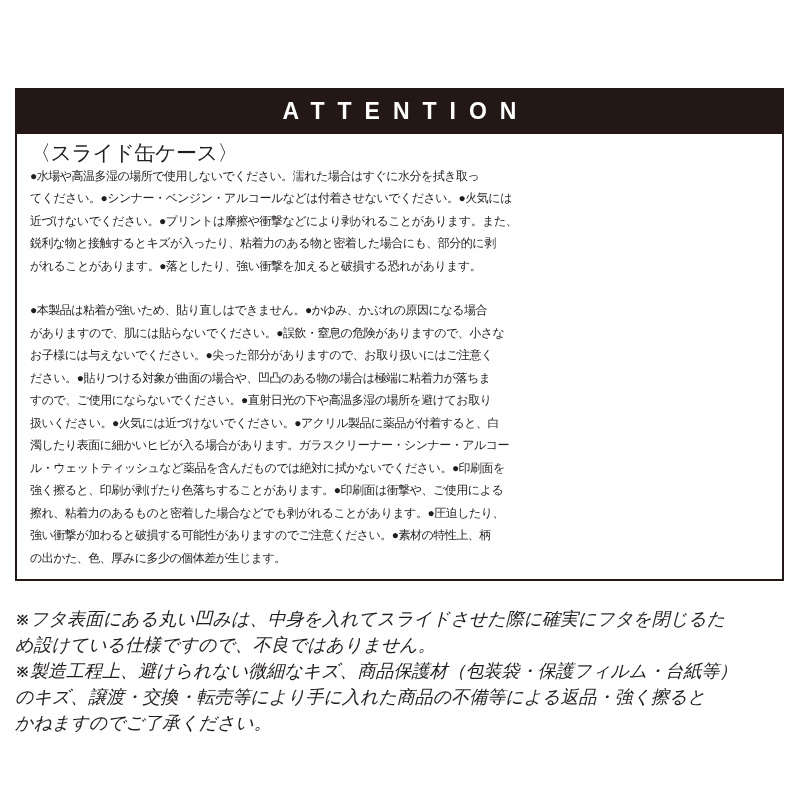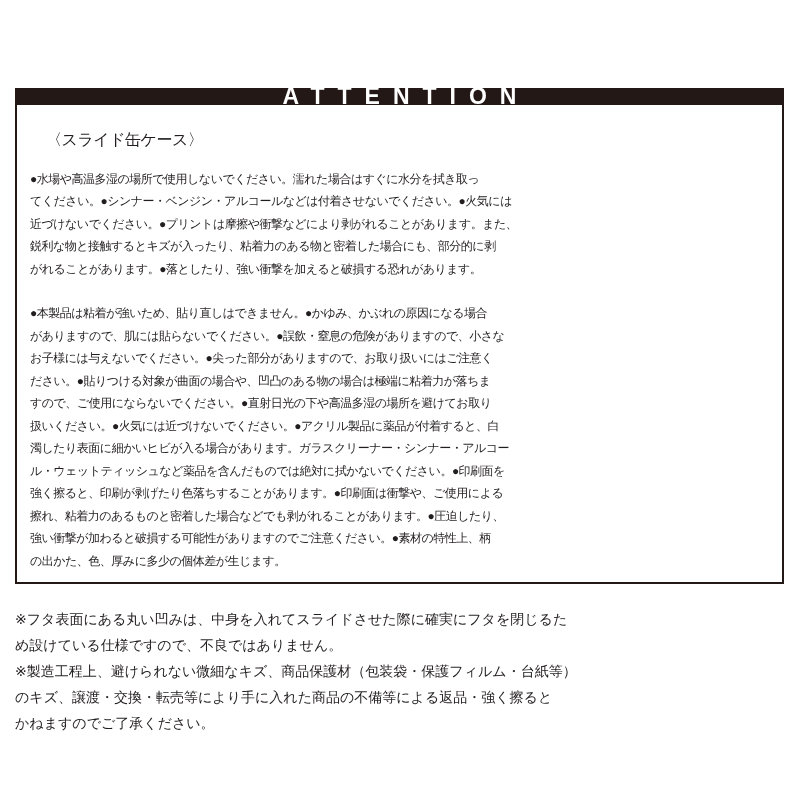--- a/index.html
+++ b/index.html
@@ -19,21 +19,21 @@
     overflow: hidden;
   }
   .notice-wrap {
     position: absolute;
     left: 15px;
     top: 88px;
     width: 769px;
   }
   .attention-bar {
     box-sizing: border-box;
-    height: 17px;
+    height: 46px;
     background: #231815;
     display: flex;
     align-items: center;
     justify-content: center;
   }
   .attention-title {
     color: #ffffff;
     font-size: 23px;
     font-weight: bold;
     letter-spacing: 13px;
@@ -43,46 +43,47 @@
   .notice-box {
     box-sizing: border-box;
     border: 2px solid #231815;
     border-top: none;
     padding: 8px 8px 10px 13px;
     background: #ffffff;
   }
   .section { margin: 0; }
   .section + .section { margin-top: 22px; }
   .section-heading {
-    font-size: 16px;
+    font-size: 21px;
     line-height: 22.5px;
     font-weight: normal;
-    margin: 16px;
+    margin: 0;
     letter-spacing: -0.5px;
     white-space: pre;
   }
   .section-text {
     font-size: 12px;
     line-height: 22.5px;
     margin: 0;
     letter-spacing: -0.5px;
     white-space: pre-line;
   }
   .footnotes {
     position: absolute;
     left: 15px;
     top: 606px;
     width: 780px;
   }
   .footnote {
-    font-size: 14px;
+    font-size: 18px;
     line-height: 26px;
     margin: 0;
     letter-spacing: 0;
     white-space: pre-line;
+    font-style: italic;
   }
 </style>
 </head>
 <body>
 
 <div class="page">
 
   <div class="notice-wrap">
 
     <div class="attention-bar">

